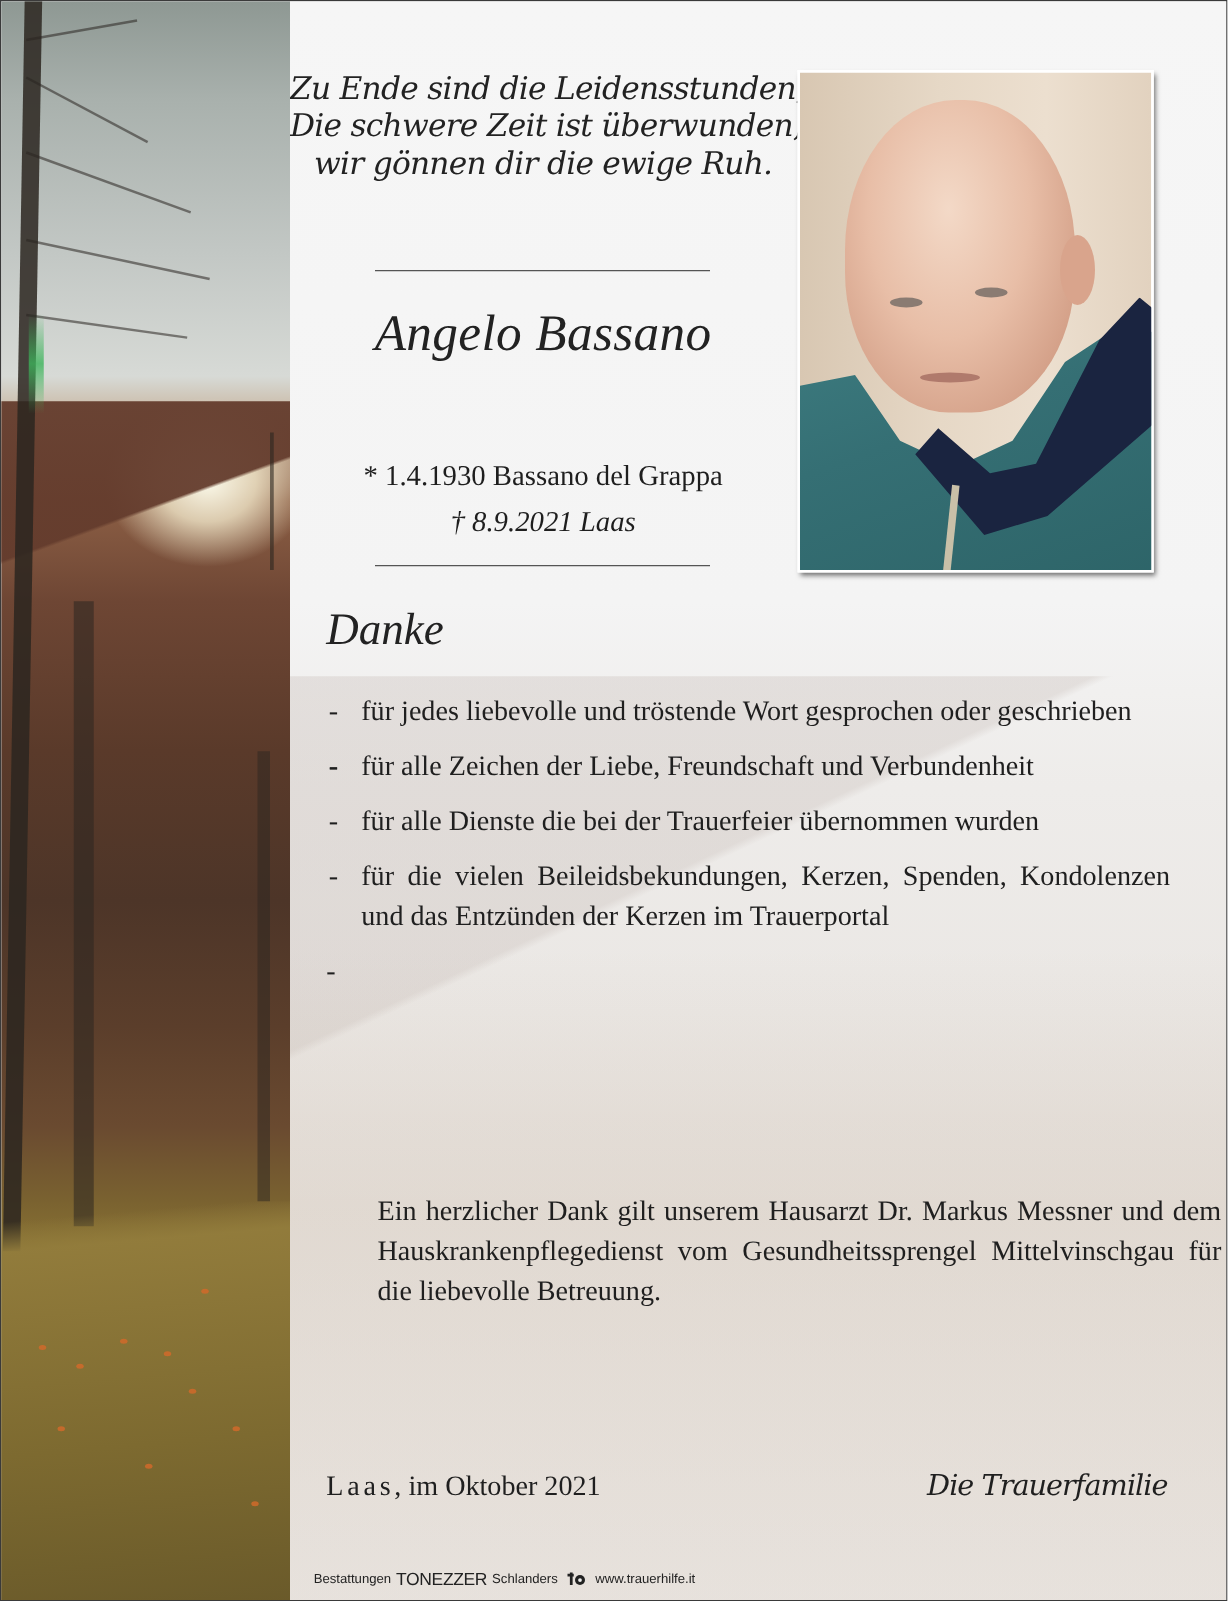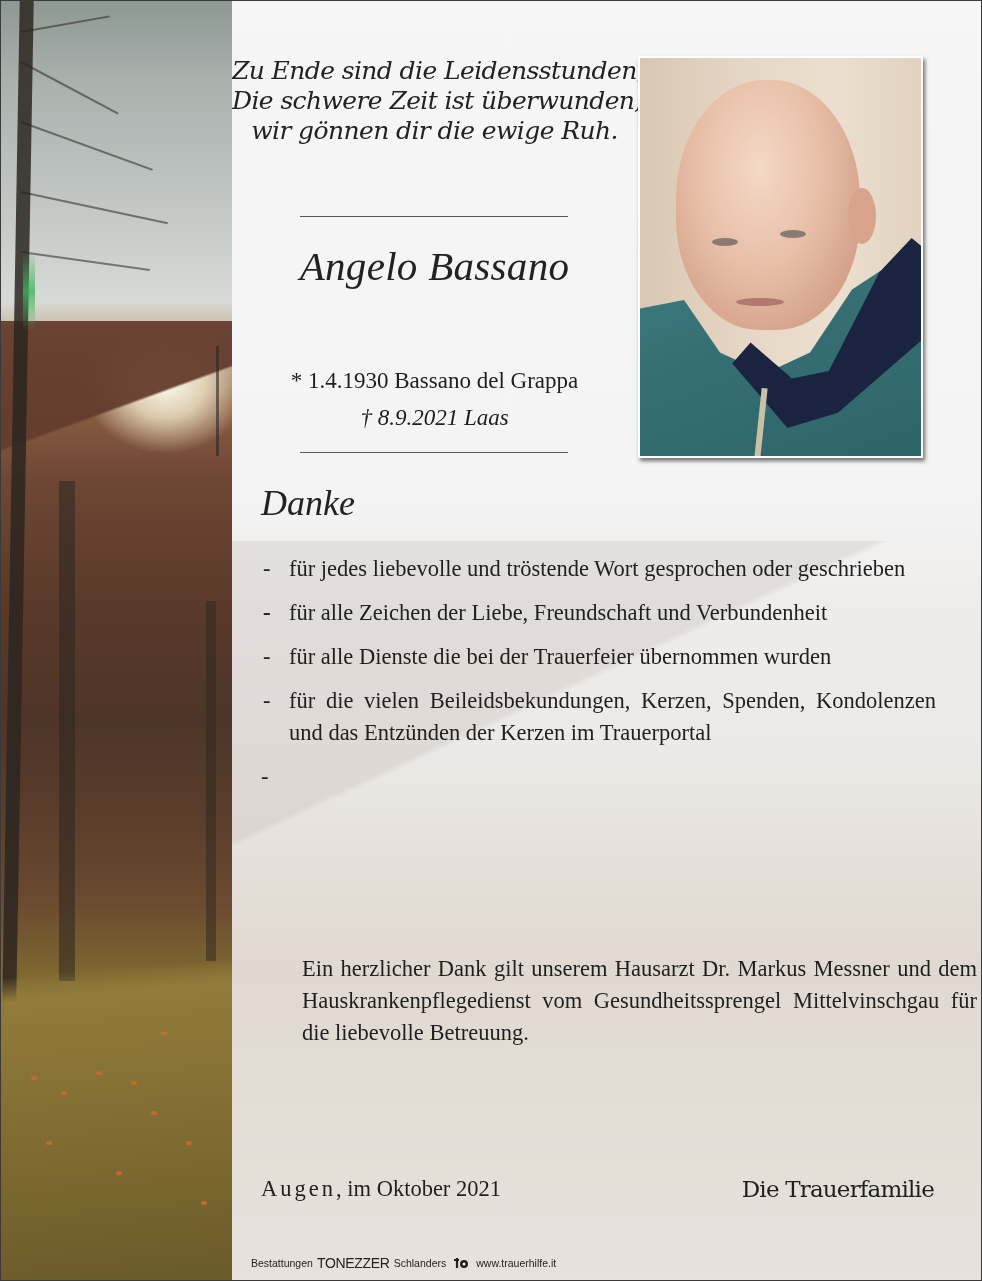--- a/index.html
+++ b/index.html
@@ -157,21 +157,21 @@
     text-align-last: left; color: #1f1f1f; margin-left: 27px;
   }
   .para.p1 { top: 952px; }
   .para.p2 { top: 1065px; }
 
   .place-date {
     position: absolute; left: 29px; top: 1172px; font-size: 22.5px; line-height: 32px; color: #1f1f1f;
   }
   .place-date .spaced { letter-spacing: 3px; }
   .signature {
-    position: absolute; right: 47px; top: 1172px; font-size: 23px; line-height: 32px; color: #1f1f1f;
+    position: absolute; right: 47px; top: 1172px; font-style: italic; font-size: 23px; line-height: 32px; color: #1f1f1f;
     font-family: "DejaVu Serif", serif; letter-spacing: -0.8px;
   }
 
   .footer {
     position: absolute; left: 19px; top: 1254px; font-family: "Liberation Sans", sans-serif; font-size: 10.5px;
     color: #222; white-space: nowrap; display: flex; align-items: center; gap: 4px;
   }
   .footer .brand { font-size: 14px; letter-spacing: -0.3px; }
   .footer .logo { display: inline-block; width: 16px; height: 12px; margin: 0 3px; }
 </style>
@@ -241,21 +241,21 @@
       <li><span class="dash">-</span><span>für jedes liebevolle und tröstende Wort gesprochen oder geschrieben</span></li>
       <li><span class="dash">-</span></li>
       <li><span class="dash">-</span><span>für alle Zeichen der Liebe, Freundschaft und Verbundenheit</span></li>
       <li><span class="dash">-</span><span>für alle Dienste die bei der Trauerfeier übernommen wurden</span></li>
       <li><span class="dash">-</span><span>für die vielen Beileidsbekundungen, Kerzen, Spenden, Kondolenzen und das Entzünden der Kerzen im Trauerportal</span></li>
       <li><span class="dash">-</span></li>
     </ul>
 
     <div class="para p1">Ein herzlicher Dank gilt unserem Hausarzt Dr. Markus Messner und dem Hauskrankenpflegedienst vom Gesundheitssprengel Mittelvinschgau für die liebevolle Betreuung.</div>
 
-    <div class="place-date"><span class="spaced">Augen</span><span>, im Oktober 2021</span></div>
+    <div class="place-date"><span class="spaced">Laas</span><span>, im Oktober 2021</span></div>
     <div class="signature">Die Trauerfamilie</div>
 
     <div class="footer">
       <span>Bestattungen</span>
       <span class="brand">TONEZZER</span>
       <span>Schlanders</span>
       <span class="logo">
         <svg width="16" height="12" viewBox="0 0 16 12">
           <path d="M1 3 L6 3 M4 1 L4 11" stroke="#222" stroke-width="2.2" fill="none"></path>
           <circle cx="11" cy="7" r="4" fill="#222"></circle>

